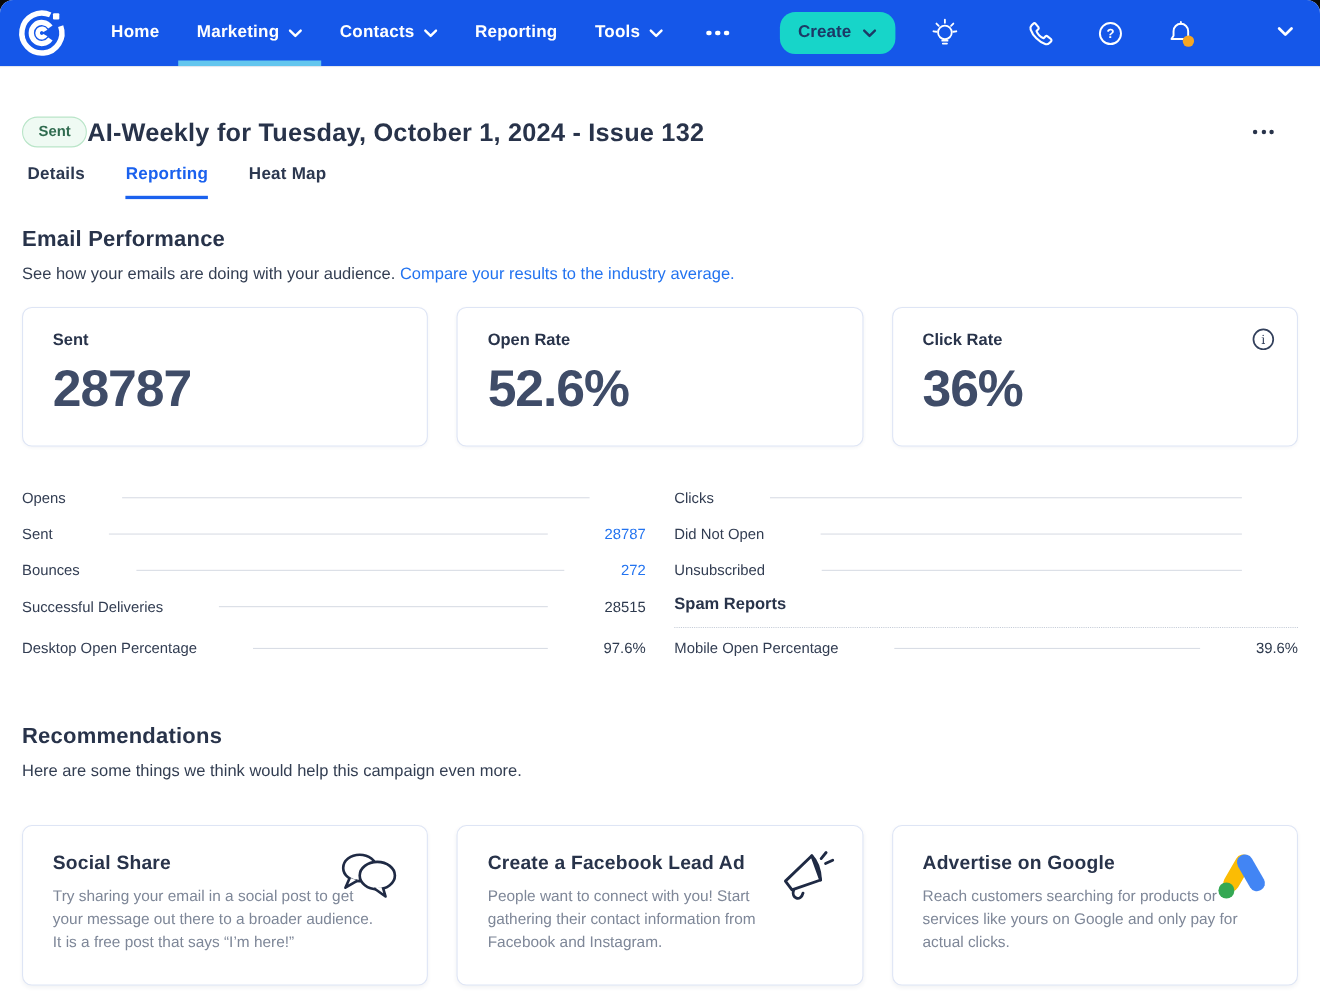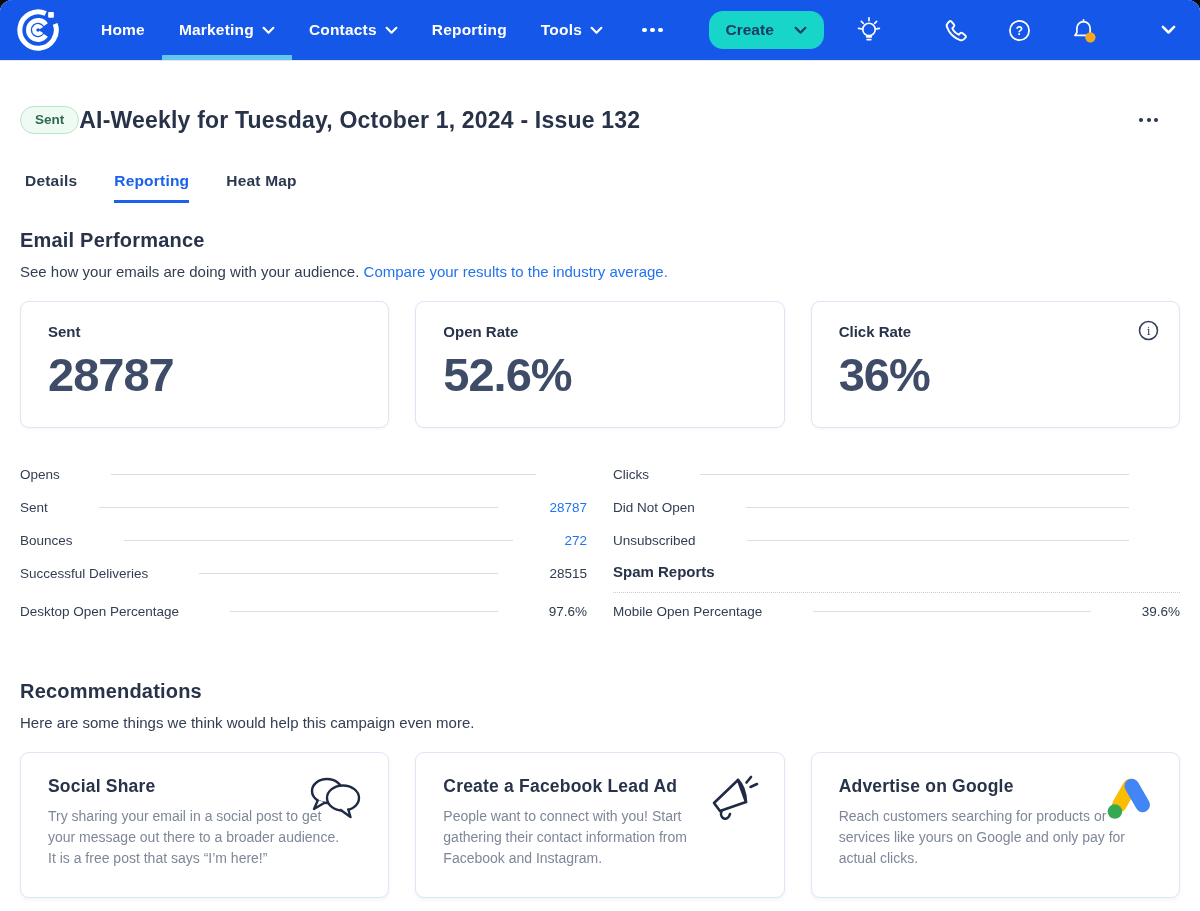--- a/index.html
+++ b/index.html
@@ -23,42 +23,42 @@
   }
   .nav-item.active::after{
     content:'';position:absolute;left:0;right:0;bottom:0;height:5px;background:#63c6ee;
   }
   .chev{flex:0 0 auto;}
   .dots{display:inline-flex;gap:3.5px;align-items:center;}
   .dots i{width:4.5px;height:4.5px;border-radius:50%;background:currentColor;display:block;}
   .nav-more{color:#fff;margin-left:14px;padding:8px;cursor:pointer;}
   .create-btn{
     margin-left:38px;background:#17d5c9;color:#1c3a66;font-size:15.5px;font-weight:700;
-    height:38px;padding:0 17px;border-radius:14px;display:flex;align-items:center;gap:20px;
+    height:38px;padding:0 17px;border-radius:14px;display:flex;align-items:center;gap:10px;
     border:none;cursor:pointer;font-family:inherit;
   }
   .icon-btn{display:flex;align-items:center;justify-content:center;cursor:pointer;color:#fff;padding:2px;position:relative;}
   .ml-bulb{margin-left:30px;}
   .ml-phone{margin-left:58px;}
   .ml-help{margin-left:34px;}
   .ml-bell{margin-left:34px;}
   .nav-caret{margin-left:auto;color:#fff;cursor:pointer;padding:4px;}
 
   
   .page{padding:0 20px;}
   .title-row{display:flex;align-items:center;margin-top:46px;}
   .status-badge{
     background:#effaf3;border:1px solid #b9e5c8;color:#2f6b4f;
     font-size:13.5px;font-weight:600;padding:5px 14px 6px;border-radius:15px;
   }
   .page-title{margin-left:19px;font-size:23px;font-weight:700;color:#28334a;letter-spacing:.2px;}
   .title-dots{margin-left:auto;margin-right:16px;color:#28334a;cursor:pointer;padding:6px;}
   .title-dots i{width:4px;height:4px;}
 
-  .tabs{display:flex;gap:37px;margin-top:38px;padding-left:5px;}
+  .tabs{display:flex;gap:37px;margin-top:16px;padding-left:5px;}
   .tab{font-size:15.5px;font-weight:700;color:#2c3850;padding-bottom:10px;cursor:pointer;border-bottom:3px solid transparent;letter-spacing:.2px;}
   .tab.active{color:#1a61ee;border-bottom-color:#1a61ee;}
 
   .section-heading{margin-top:26px;font-size:20px;font-weight:700;color:#28334a;letter-spacing:.2px;}
   .section-sub{margin-top:11px;font-size:15px;color:#333e52;}
   .link{color:#2273f0;text-decoration:none;cursor:pointer;text-align:right;}
 
   .metric-cards{display:grid;grid-template-columns:repeat(3,1fr);gap:26px;margin-top:21px;}
   .metric-card{
     border:1px solid #dee5f5;border-radius:9px;padding:21px 27px 25px;position:relative;
@@ -78,21 +78,21 @@
   .spam-row{
     margin-top:6px;padding-bottom:12px;border-bottom:1px dotted #c5ccd8;
     font-size:15px;font-weight:700;color:#28334a;
   }
   .mobile-row{margin-top:2px;}
 
   .rec-heading{margin-top:52px;}
   .rec-cards{display:grid;grid-template-columns:repeat(3,1fr);gap:26px;margin-top:21px;}
   .rec-card{
     border:1px solid #dee5f5;border-radius:9px;padding:23px 27px;min-height:146px;position:relative;
-    box-shadow:0 2px 4px rgba(30,50,90,.06);background:#fff;cursor:pointer;
+    box-shadow:0 2px 4px rgba(30,50,90,.06);background:#fff;cursor:pointer;margin-top:20px;
   }
   .rec-title{font-size:17.5px;font-weight:700;color:#28334a;letter-spacing:.2px;}
   .rec-body{margin-top:9px;font-size:14px;line-height:21px;color:#7e8798;max-width:300px;}
   .rec-icon{position:absolute;top:19px;right:21px;}
 </style>
 </head>
 <body>
 
 <header class="topnav">
   <div class="logo-btn">

